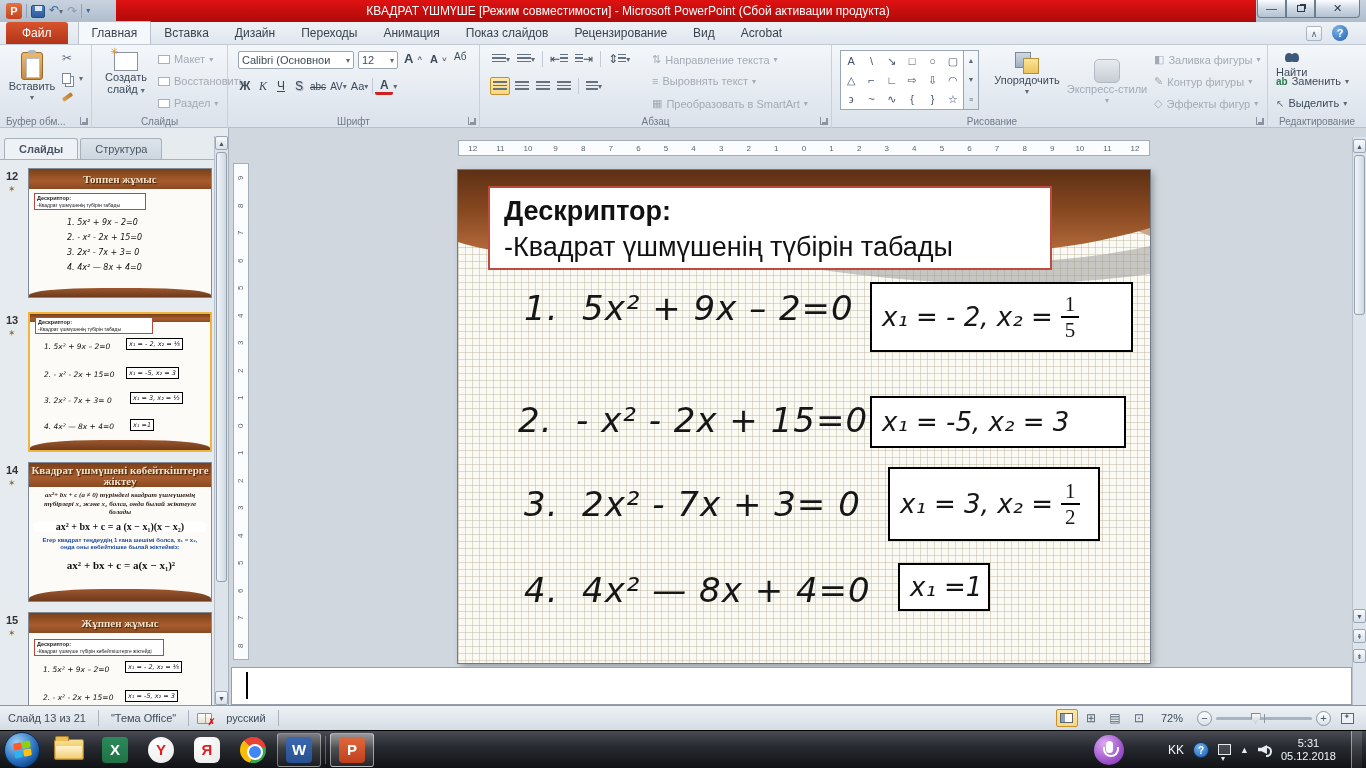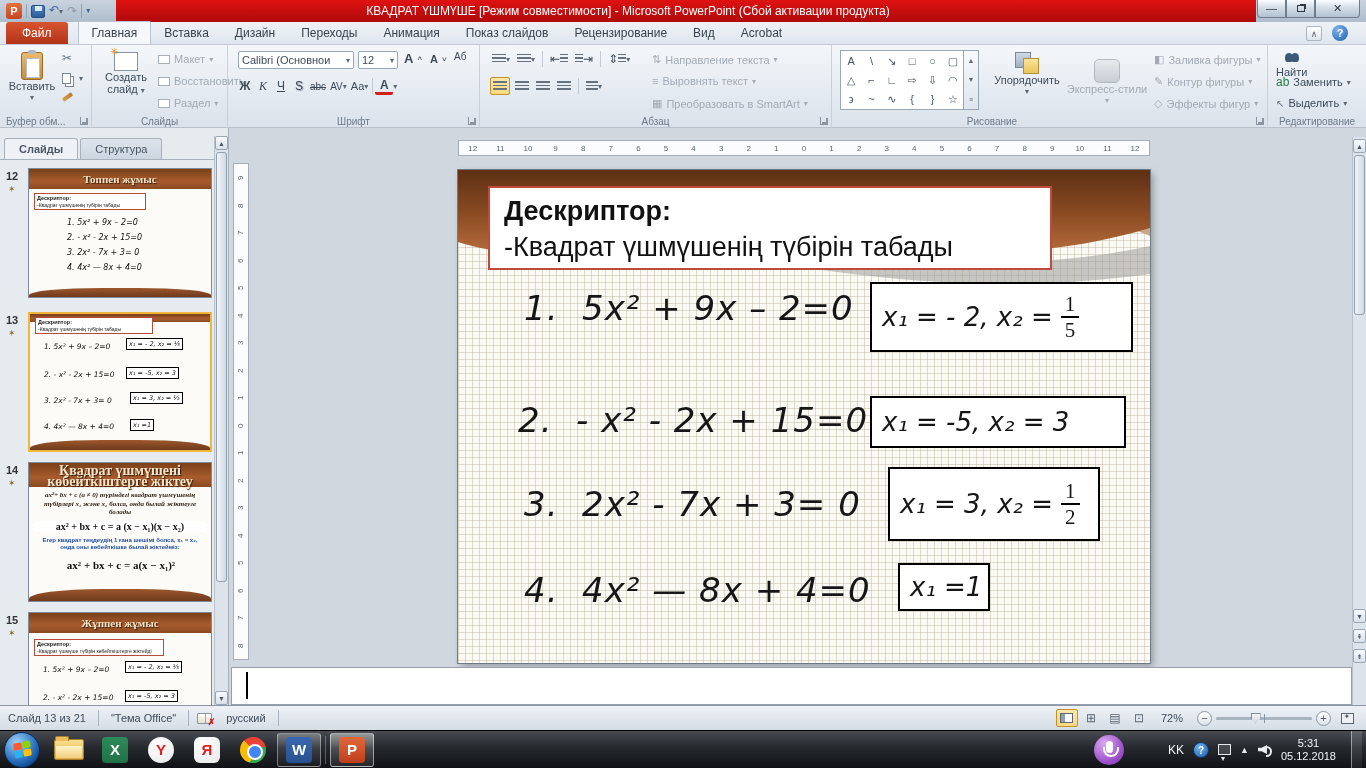--- a/index.html
+++ b/index.html
@@ -83,21 +83,21 @@
   .shapesbox span { line-height:18px; }
   .sscroll { position:absolute; width:15px; display:flex; flex-direction:column; border:1px solid #98a6b5; border-left:none; background:linear-gradient(#f6f9fc,#dfe6ee); }
   .sscroll span { flex:1; text-align:center; font-size:7px; color:#5c6a78; line-height:19px; }
   .arrange-ic { position:relative; width:24px; height:22px; }
   .arrange-ic::before { content:""; position:absolute; left:0; top:0; width:14px; height:14px; background:linear-gradient(#cfd9e4,#9fb0c2); border:1px solid #7d8896; }
   .arrange-ic::after { content:""; position:absolute; right:0; bottom:0; width:14px; height:14px; background:linear-gradient(#fbe49a,#ecc45c); border:1px solid #b09038; }
   .qstyle-ic { width:26px; height:24px; border-radius:5px; background:linear-gradient(#e7ebef,#c7cdd4); border:1px solid #b2bac3; }
   .binoc { display:inline-block; position:relative; width:14px; height:9px; }
   .binoc::before,.binoc::after { content:""; position:absolute; top:0; width:8px; height:9px; border-radius:50% 50% 40% 40%; background:#3c5a78; }
   .binoc::before { left:0; } .binoc::after { right:0; }
-  .repl-ic { font-size:12px; color:#2a7a4b; font-weight:normal; }
+  .repl-ic { font-size:10px; color:#2a7a4b; font-weight:bold; }
   .sel-ic { font-size:10px; color:#5c6a78; }
 
   
   .panel { left:0; top:128px; width:229px; height:577px; background:#e6ebf0; border-right:1px solid #a8b2bd; overflow:hidden; }
   .ptabs { position:absolute; left:0; top:8px; width:229px; height:24px; display:flex; align-items:flex-end; padding-left:4px;
     border-bottom:1px solid #a8b2bd; }
   .ptab { padding:4px 14px; font-size:11px; color:#4a5664; background:linear-gradient(#dde4ec,#cdd6e0);
     border:1px solid #a8b2bd; border-bottom:none; border-radius:3px 3px 0 0; margin-right:2px; }
   .ptab.active { background:#eef2f6; font-weight:bold; }
   .pclose { position:absolute; right:6px; top:12px; font-size:10px; color:#5c6a78; }
@@ -509,21 +509,21 @@
       <div class="mini-row" style="left:14px;top:82px;">3. 2x² - 7x + 3= 0</div>
       <div class="mini-ans" style="left:100px;top:78px;">x₁ = 3,  x₂ = ½</div>
       <div class="mini-row" style="left:14px;top:108px;">4. 4x² — 8x + 4=0</div>
       <div class="mini-ans" style="left:100px;top:105px;">x₁ =1</div>
       <div class="tbot" style="height:10px;"></div>
     </div>
 
     <span class="tnum" style="top:336px;">14</span>
     <span class="tstar" style="top:350px;">✶</span>
     <div class="thumb" style="top:334px;height:140px;">
-      <div class="tband" style="height:24px;font-size:14px;line-height:11px;padding-top:2px;">Квадрат үшмүшені көбейткіштерге жіктеу</div>
+      <div class="tband" style="height:24px;font-size:11px;line-height:11px;padding-top:2px;">Квадрат үшмүшені көбейткіштерге жіктеу</div>
       <div class="t14body" style="left:6px;top:28px;width:170px;">ax²+ bx + c (a ≠ 0) түріндегі квадрат үшмүшенің түбірлері x₁ және x₂ болса, онда былай жіктеуге болады</div>
       <div class="t14f" style="left:0;top:58px;width:182px;font-size:10px;background:#fff;border-radius:8px;margin:0 4px;width:174px;">ax² + bx + c = a (x − x₁)(x −  x₂)</div>
       <div class="t14blue" style="left:6px;top:74px;width:170px;">Егер квадрат теңдеудің 1 ғана шешімі болса, x₁ = x₂, онда оны көбейткішке былай жіктейміз:</div>
       <div class="t14f" style="left:20px;top:96px;width:144px;font-size:11px;">ax² + bx + c = a(x − x₁)²</div>
       <div class="tbot" style="height:12px;"></div>
     </div>
 
     <span class="tnum" style="top:486px;">15</span>
     <span class="tstar" style="top:500px;">✶</span>
     <div class="thumb" style="top:484px;height:140px;">

